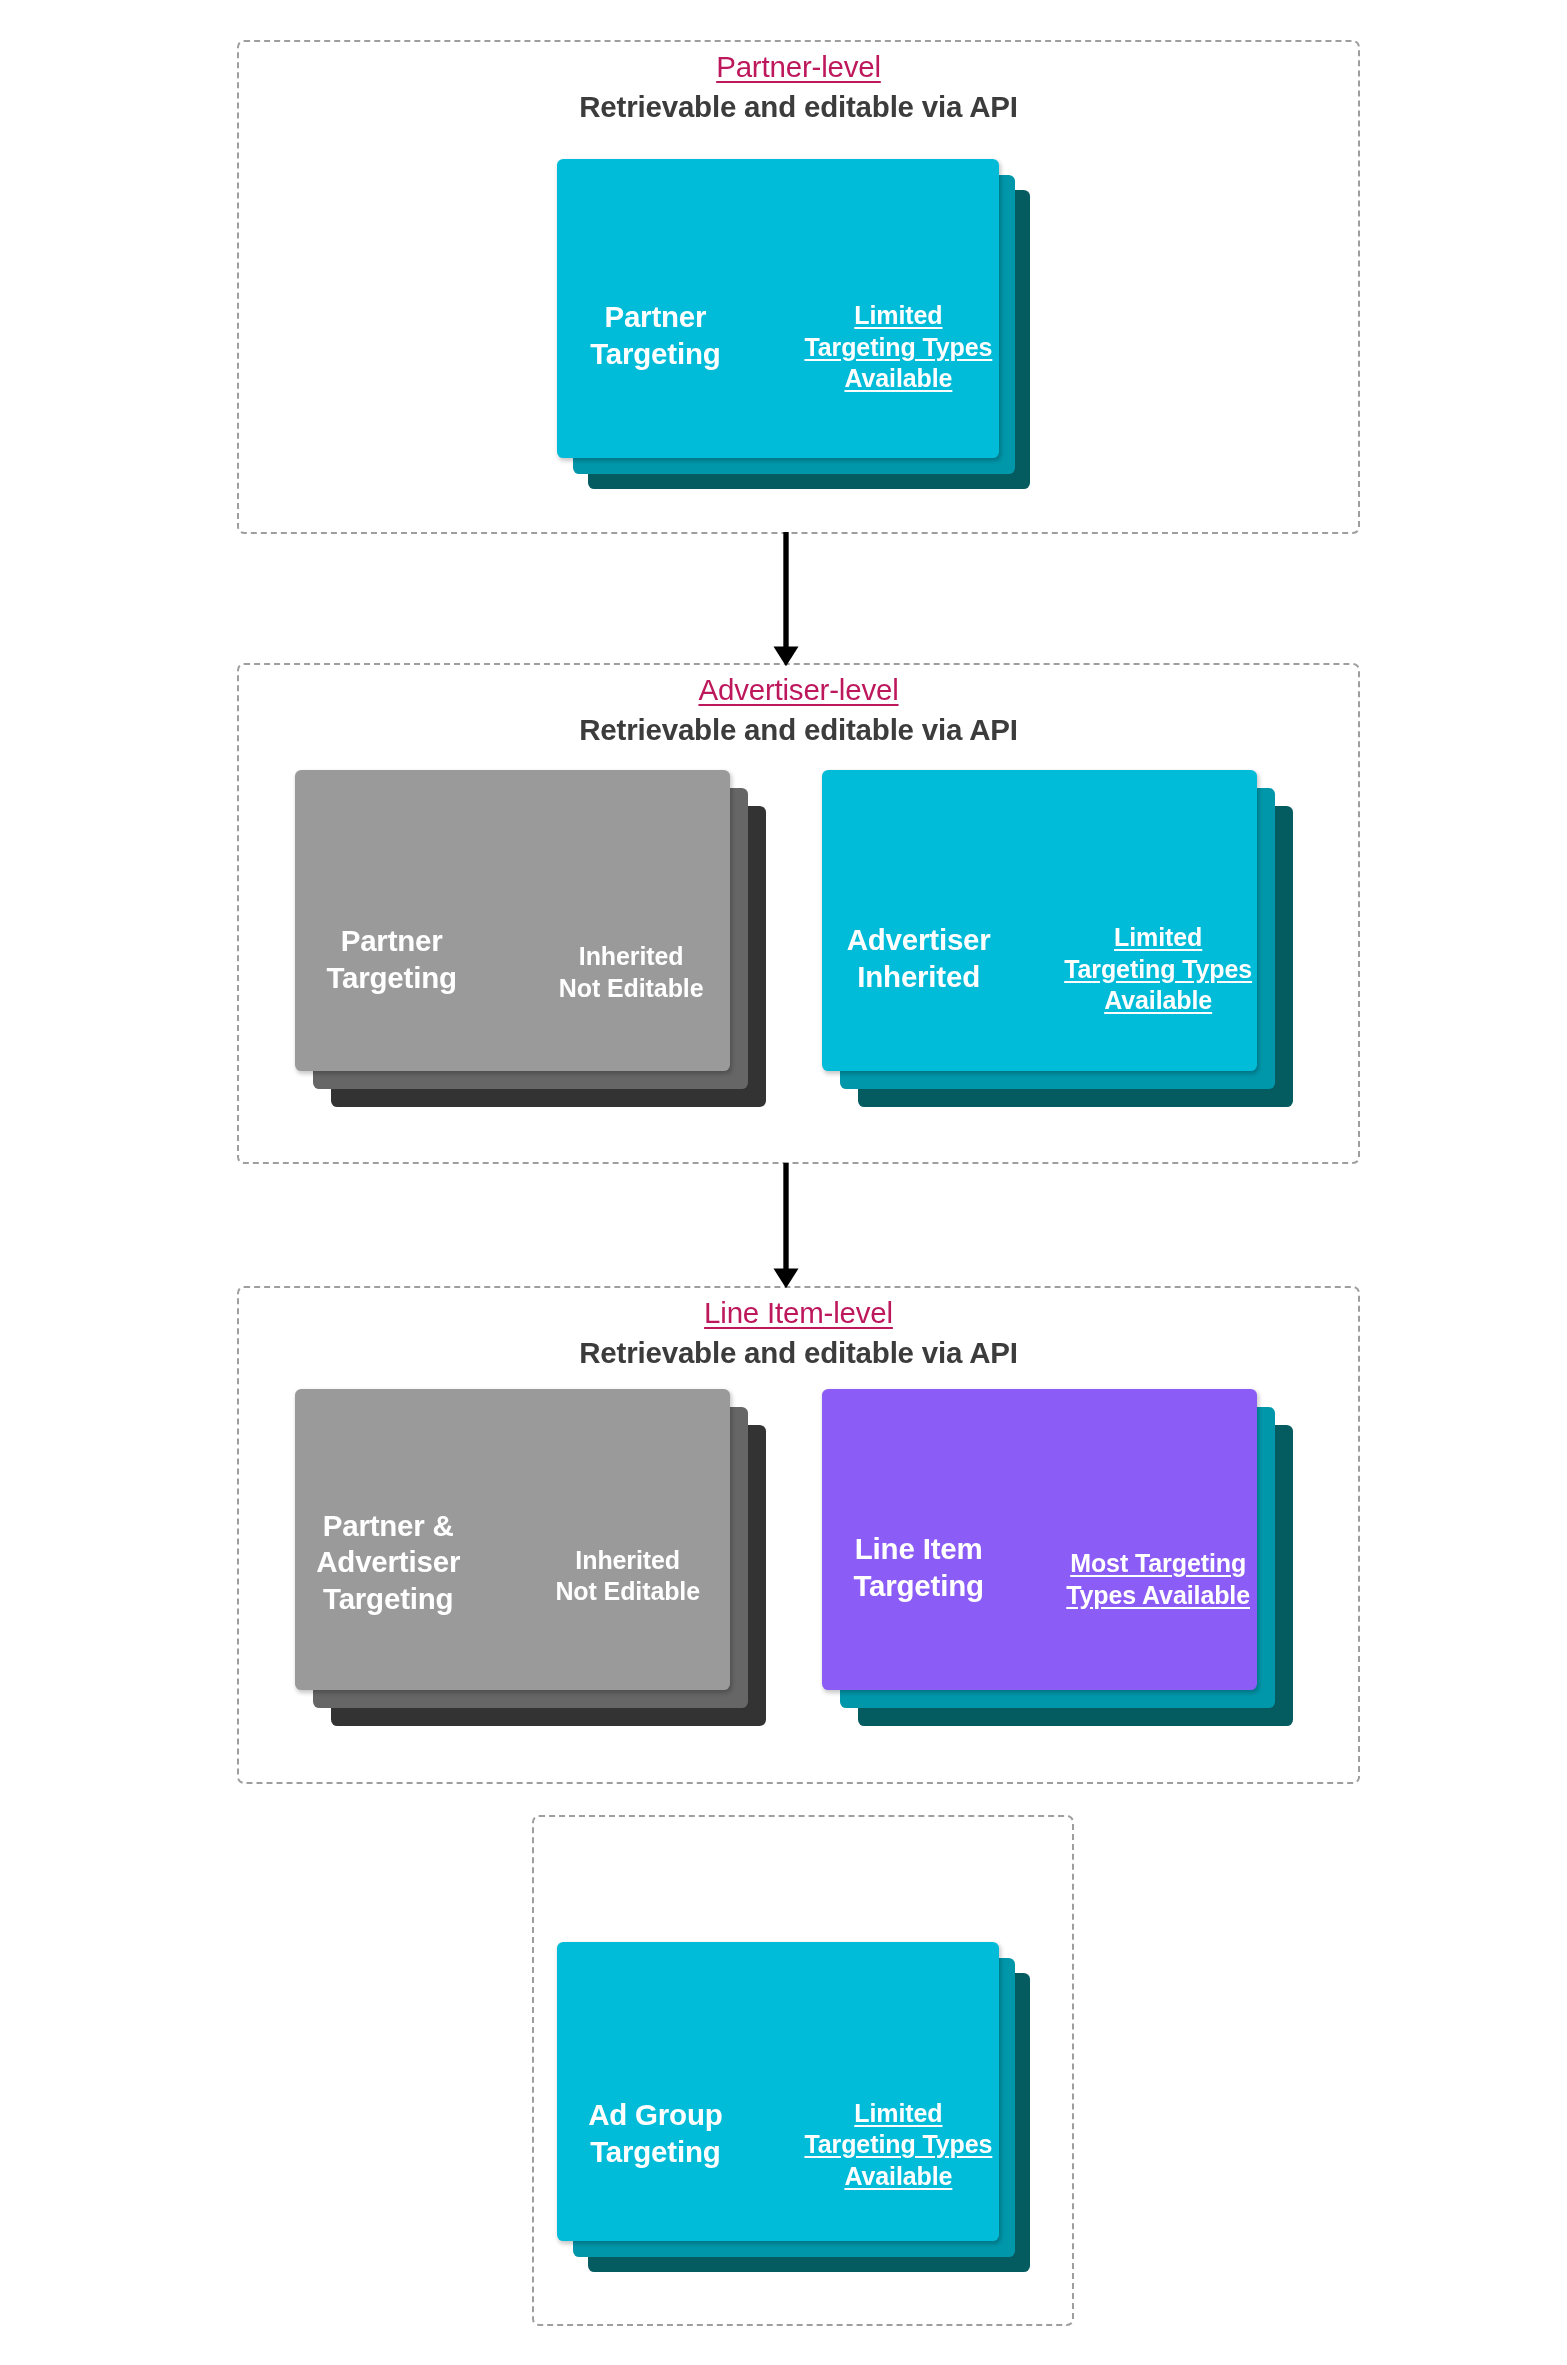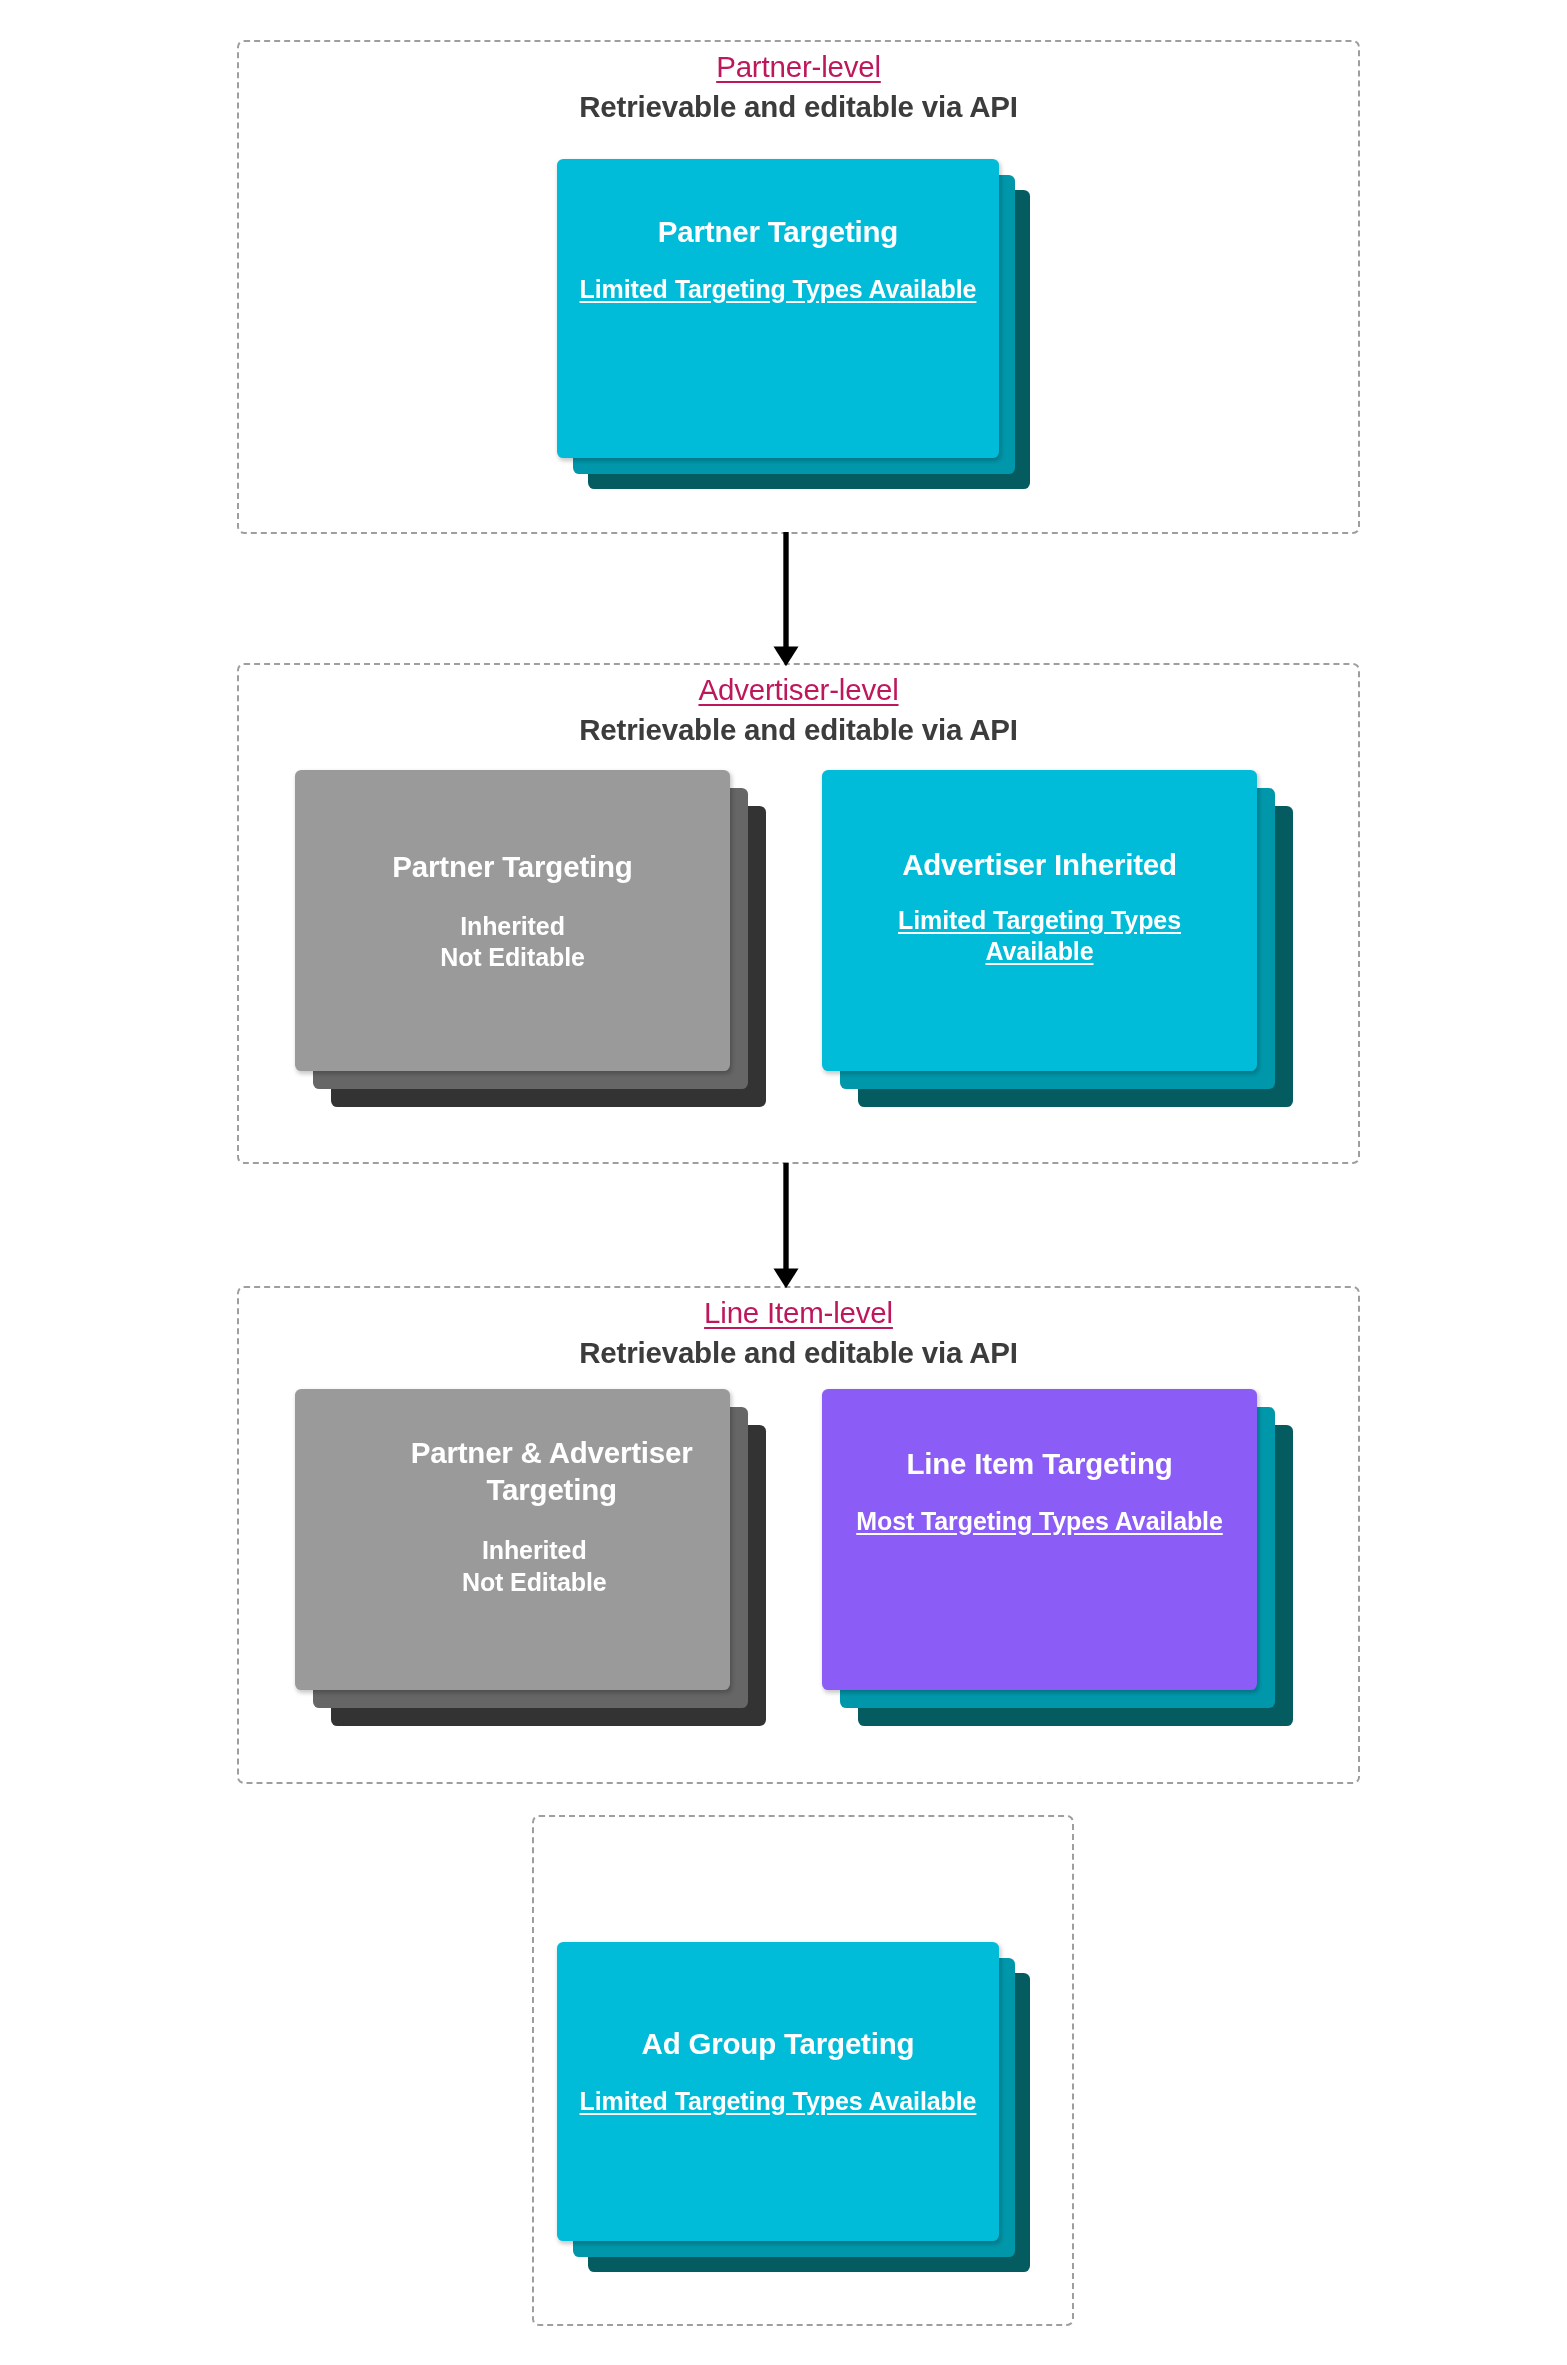--- a/index.html
+++ b/index.html
@@ -66,23 +66,23 @@
     position: absolute;
     box-sizing: border-box;
     border-radius: 6.3px;
   }
   .card-layer.back  { z-index: 1; }
   .card-layer.mid   { z-index: 2; }
   .card-layer.front {
     z-index: 3;
     box-shadow: 1.8px 2.7px 4.5px rgba(0,0,0,0.22);
     display: flex;
-    flex-direction: column;
     align-items: center;
     justify-content: flex-start;
+    gap: 44px;
   }
 
   .card-title {
     color: #ffffff;
     font-weight: bold;
     font-size: 29.5px;
     line-height: 1.24;
     text-align: center;
     width: 88%;
     letter-spacing: -0.2px;
@@ -170,21 +170,21 @@
   </div>
 
   <div class="level-heading" style="left:237px; top:1295px; width:1123px;">
     <span class="level-title">Line Item-level</span>
     <span class="level-sub">Retrievable and editable via API</span>
   </div>
 
   <div class="card-stack" style="left:295px; top:1389px; width:482px; height:348px;">
     <div class="card-layer back" style="left:36px; top:36px; width:435px; height:301px; background:#333333;"></div>
     <div class="card-layer mid" style="left:18px; top:18px; width:435px; height:301px; background:#666666;"></div>
-    <div class="card-layer front" style="left:0px; top:0px; width:435px; height:301px; background:#9a9a9a; padding-top:46px;align-items:flex-end;">
+    <div class="card-layer front" style="left:0px; top:0px; width:435px; height:301px; background:#9a9a9a; padding-top:46px;">
       <div class="card-title" style="width:82%;">Partner &amp; Advertiser Targeting</div>
       <div class="card-note" style="margin-top:27px; white-space:pre-line;">Inherited
 Not Editable</div>
     </div>
   </div>
 
   <div class="card-stack" style="left:822px; top:1389px; width:482px; height:348px;">
     <div class="card-layer back" style="left:36px; top:36px; width:435px; height:301px; background:#045c60;"></div>
     <div class="card-layer mid" style="left:18px; top:18px; width:435px; height:301px; background:#0097ab;"></div>
     <div class="card-layer front" style="left:0px; top:0px; width:435px; height:301px; background:#8b5cf6; padding-top:57px;">

